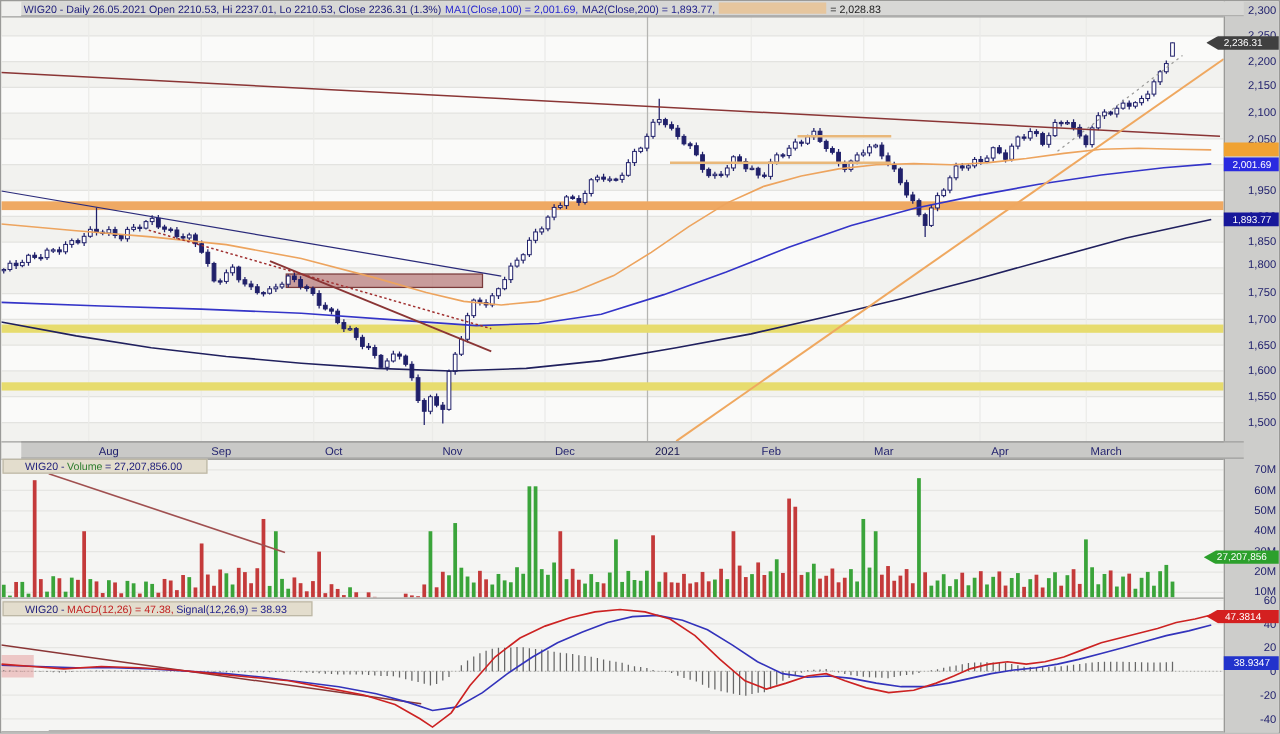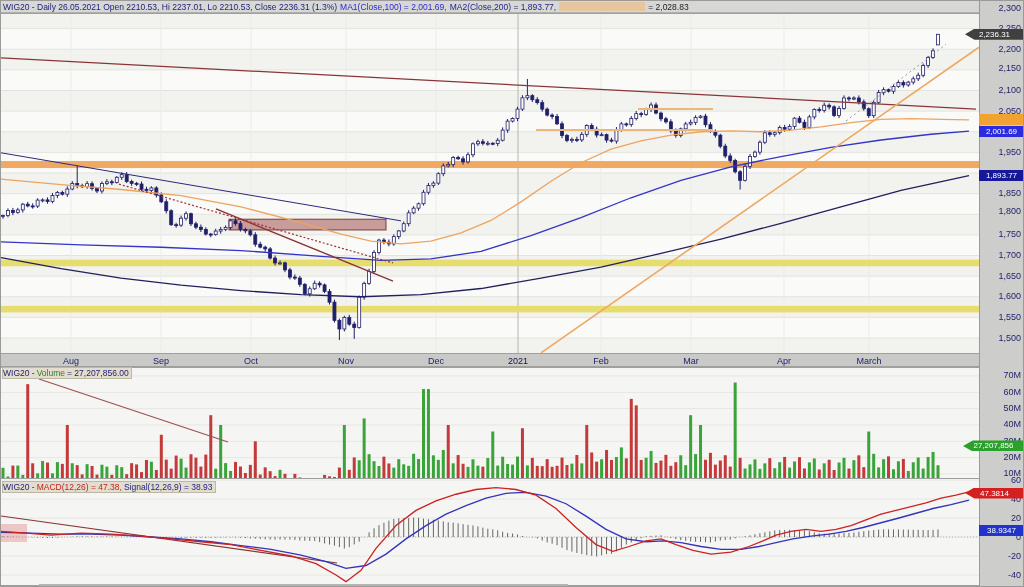--- a/index.html
+++ b/index.html
@@ -1,32 +1,32 @@
 <!DOCTYPE html>
 <html><head>
 <meta charset="utf-8">
 <style>
   html,body{margin:0;padding:0;background:#e8e8e6;}
   *{box-sizing:border-box;font-family:"Liberation Sans",sans-serif;}
   #stage{position:relative;width:1024px;height:587px;background:#f0f0ee;overflow:hidden;border:1px solid #9a9a98;}
   #gfx{position:absolute;left:0;top:0;z-index:1;}
-  .strip{position:absolute;left:0;width:978px;z-index:3;}
+  .strip{position:absolute;left:16px;width:978px;z-index:3;}
   #titlebar{top:0;height:12px;background:#d7d7d5;border-bottom:1px solid #b0b0ae;display:flex;align-items:center;font-size:8.5px;white-space:nowrap;overflow:hidden;padding-left:2px;}
   #titlebar span{margin-right:3px;}
   .t-navy{color:#1c1c7a;}
   .t-blue{color:#2a2ad0;}
   .t-dnavy{color:#23238c;}
   .t-dark{color:#222;}
   .t-green{color:#2f7d2f;}
   .t-red{color:#c22222;}
   #ma3box{display:inline-block;width:86px;height:9px;background:#e6c69e;margin-right:4px;}
   #xaxis{top:352px;height:14px;background:#c9c9c7;border-top:1px solid #9f9f9d;border-bottom:1px solid #9f9f9d;}
   .mlabel{position:absolute;top:2px;width:40px;margin-left:-20px;text-align:center;font-size:9px;color:#23236e;}
   .mlabel.bold{font-weight:normal;color:#14144e;}
-  .paneheader{position:absolute;z-index:4;font-size:8.5px;white-space:nowrap;background:#e3ddcd;border:1px solid #bdb8a6;padding:0 0;height:12px;display:flex;align-items:center;}
+  .paneheader{position:absolute;z-index:4;font-size:8.5px;white-space:nowrap;background:#e3ddcd;border:1px solid #bdb8a6;padding:0 17px;height:12px;display:flex;align-items:center;}
   .paneheader span{margin-right:2px;}
   #gutter{position:absolute;left:978px;top:0;width:46px;height:587px;background:#cdcdcb;border-left:1px solid #9a9a98;z-index:2;}
   .ax{position:absolute;right:4px;width:40px;height:11px;line-height:11px;text-align:right;font-size:9px;color:#23236e;padding-left:16px;}
   .badge{position:absolute;height:11px;line-height:11px;font-size:8px;text-align:center;color:#fff;z-index:5;}
   .badge.arrow{clip-path:polygon(0 50%,16% 0,100% 0,100% 100%,16% 100%);}
   #scrollthumb{position:absolute;left:38px;top:583px;width:529px;height:4px;background:#b4b4b2;z-index:6;}
   .sep{position:absolute;left:0;width:978px;height:1px;background:#9f9f9d;z-index:3;}
 </style>
 </head>
 <body>

